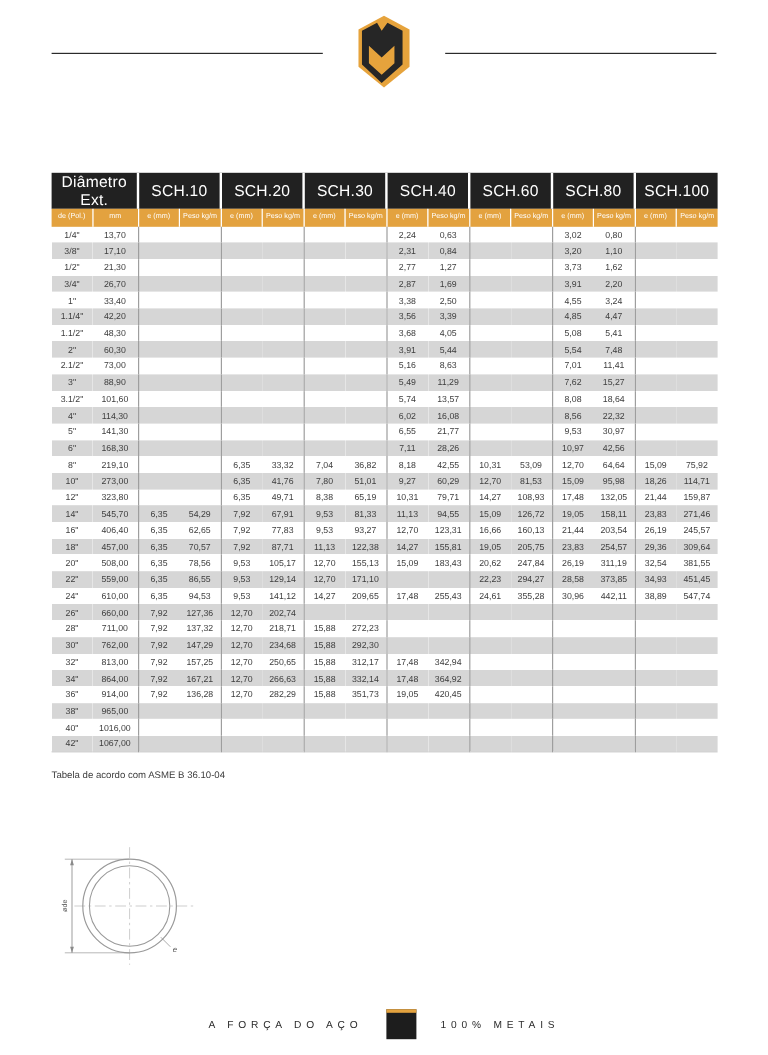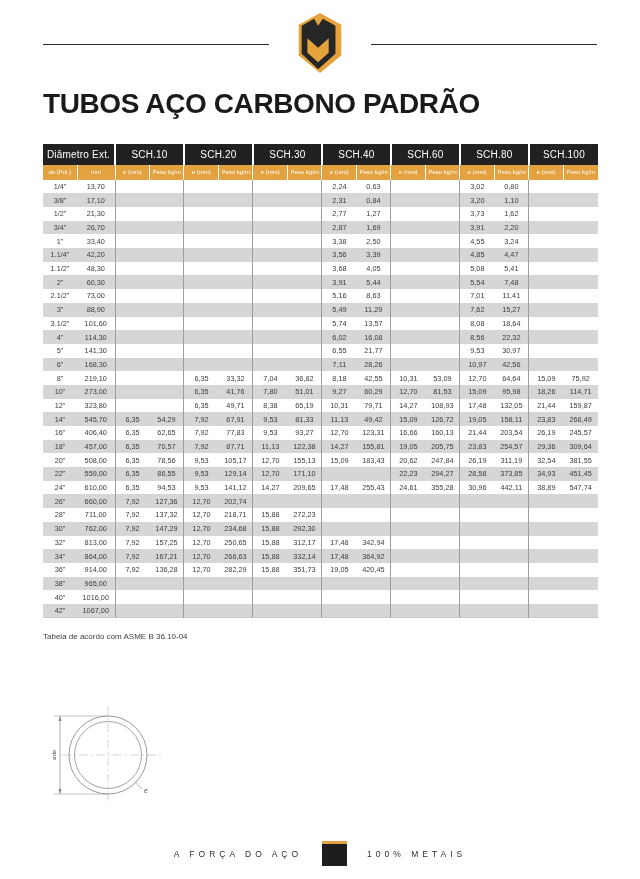--- a/index.html
+++ b/index.html
@@ -13,21 +13,21 @@
   .logo { width:58px; height:64px; margin:0 22px; flex:0 0 auto; }
 
   
   .title { padding:12px 43px 0 43px; font-size:28px; line-height:1.13; font-weight:800;
            letter-spacing:-0.4px; color:#1a1a1a; }
 
   
   .table-wrap { padding:24px 42px 0 43px; }
   table { width:100%; border-collapse:collapse; table-layout:fixed; border-bottom:1px solid #c9c9c9; }
   col.c-pol { width:34px; } col.c-mm { width:38px; }
-  thead tr.grp th { background:#212121; color:#fff; font-weight:400; font-size:10px;
+  thead tr.grp th { background:#212121; color:#fff; font-weight:400; font-size:13px;
                     height:21px; letter-spacing:0.2px; }
   thead tr.grp th + th { border-left:2px solid #fff;text-align:center; }
   thead tr.sub th { background:#E3A23F; color:#fff; font-weight:400; font-size:6px;
                     height:15px; }
   thead tr.sub th + th { border-left:1px solid #fff; }
   tbody td { height:13.7px; font-size:7.3px; color:#3d3d3d; text-align:center;
              vertical-align:middle; padding:0; white-space:nowrap; overflow:hidden; }
   tbody tr:nth-child(even) { background:#D6D6D6; }
   tbody td:nth-child(2n+3) { border-left:1px solid #9e9e9e; }
 
@@ -54,21 +54,21 @@
     <div class="brand-rule"></div>
     <svg class="logo" viewBox="0 0 60 66">
       <polygon points="30,1 52,13 52,45 30,63 8,45 8,13" fill="#E6A33C"></polygon>
       <path fill="#262626" fill-rule="evenodd" d="M11,14 L24,7 L28,14 L33,7 L46,14 L46,43 L28,59 L11,43 Z
                M28,52 L17,42 L17,27 L28,37 L39,27 L39,42 Z"></path>
     </svg>
     <div class="brand-rule"></div>
   </header>
 
   <h1 class="title">
-    <span>TUBOS AÇO CARBONO PADRÃO</span><br>
+    <br>
   </h1>
 
   <div class="table-wrap">
     <table>
       <colgroup>
         <col class="c-pol">
           <col class="c-mm">
         <col>
           <col>
           <col>
@@ -424,27 +424,27 @@
           <tr>
             <td>14"</td>
             <td>545,70</td>
             <td>6,35</td>
             <td>54,29</td>
             <td>7,92</td>
             <td>67,91</td>
             <td>9,53</td>
             <td>81,33</td>
             <td>11,13</td>
-            <td>49,42</td>
+            <td>94,55</td>
             <td>15,09</td>
             <td>126,72</td>
             <td>19,05</td>
             <td>158,11</td>
             <td>23,83</td>
-            <td>266,49</td>
+            <td>271,46</td>
           </tr>
           <tr>
             <td>16"</td>
             <td>406,40</td>
             <td>6,35</td>
             <td>62,65</td>
             <td>7,92</td>
             <td>77,83</td>
             <td>9,53</td>
             <td>93,27</td>

